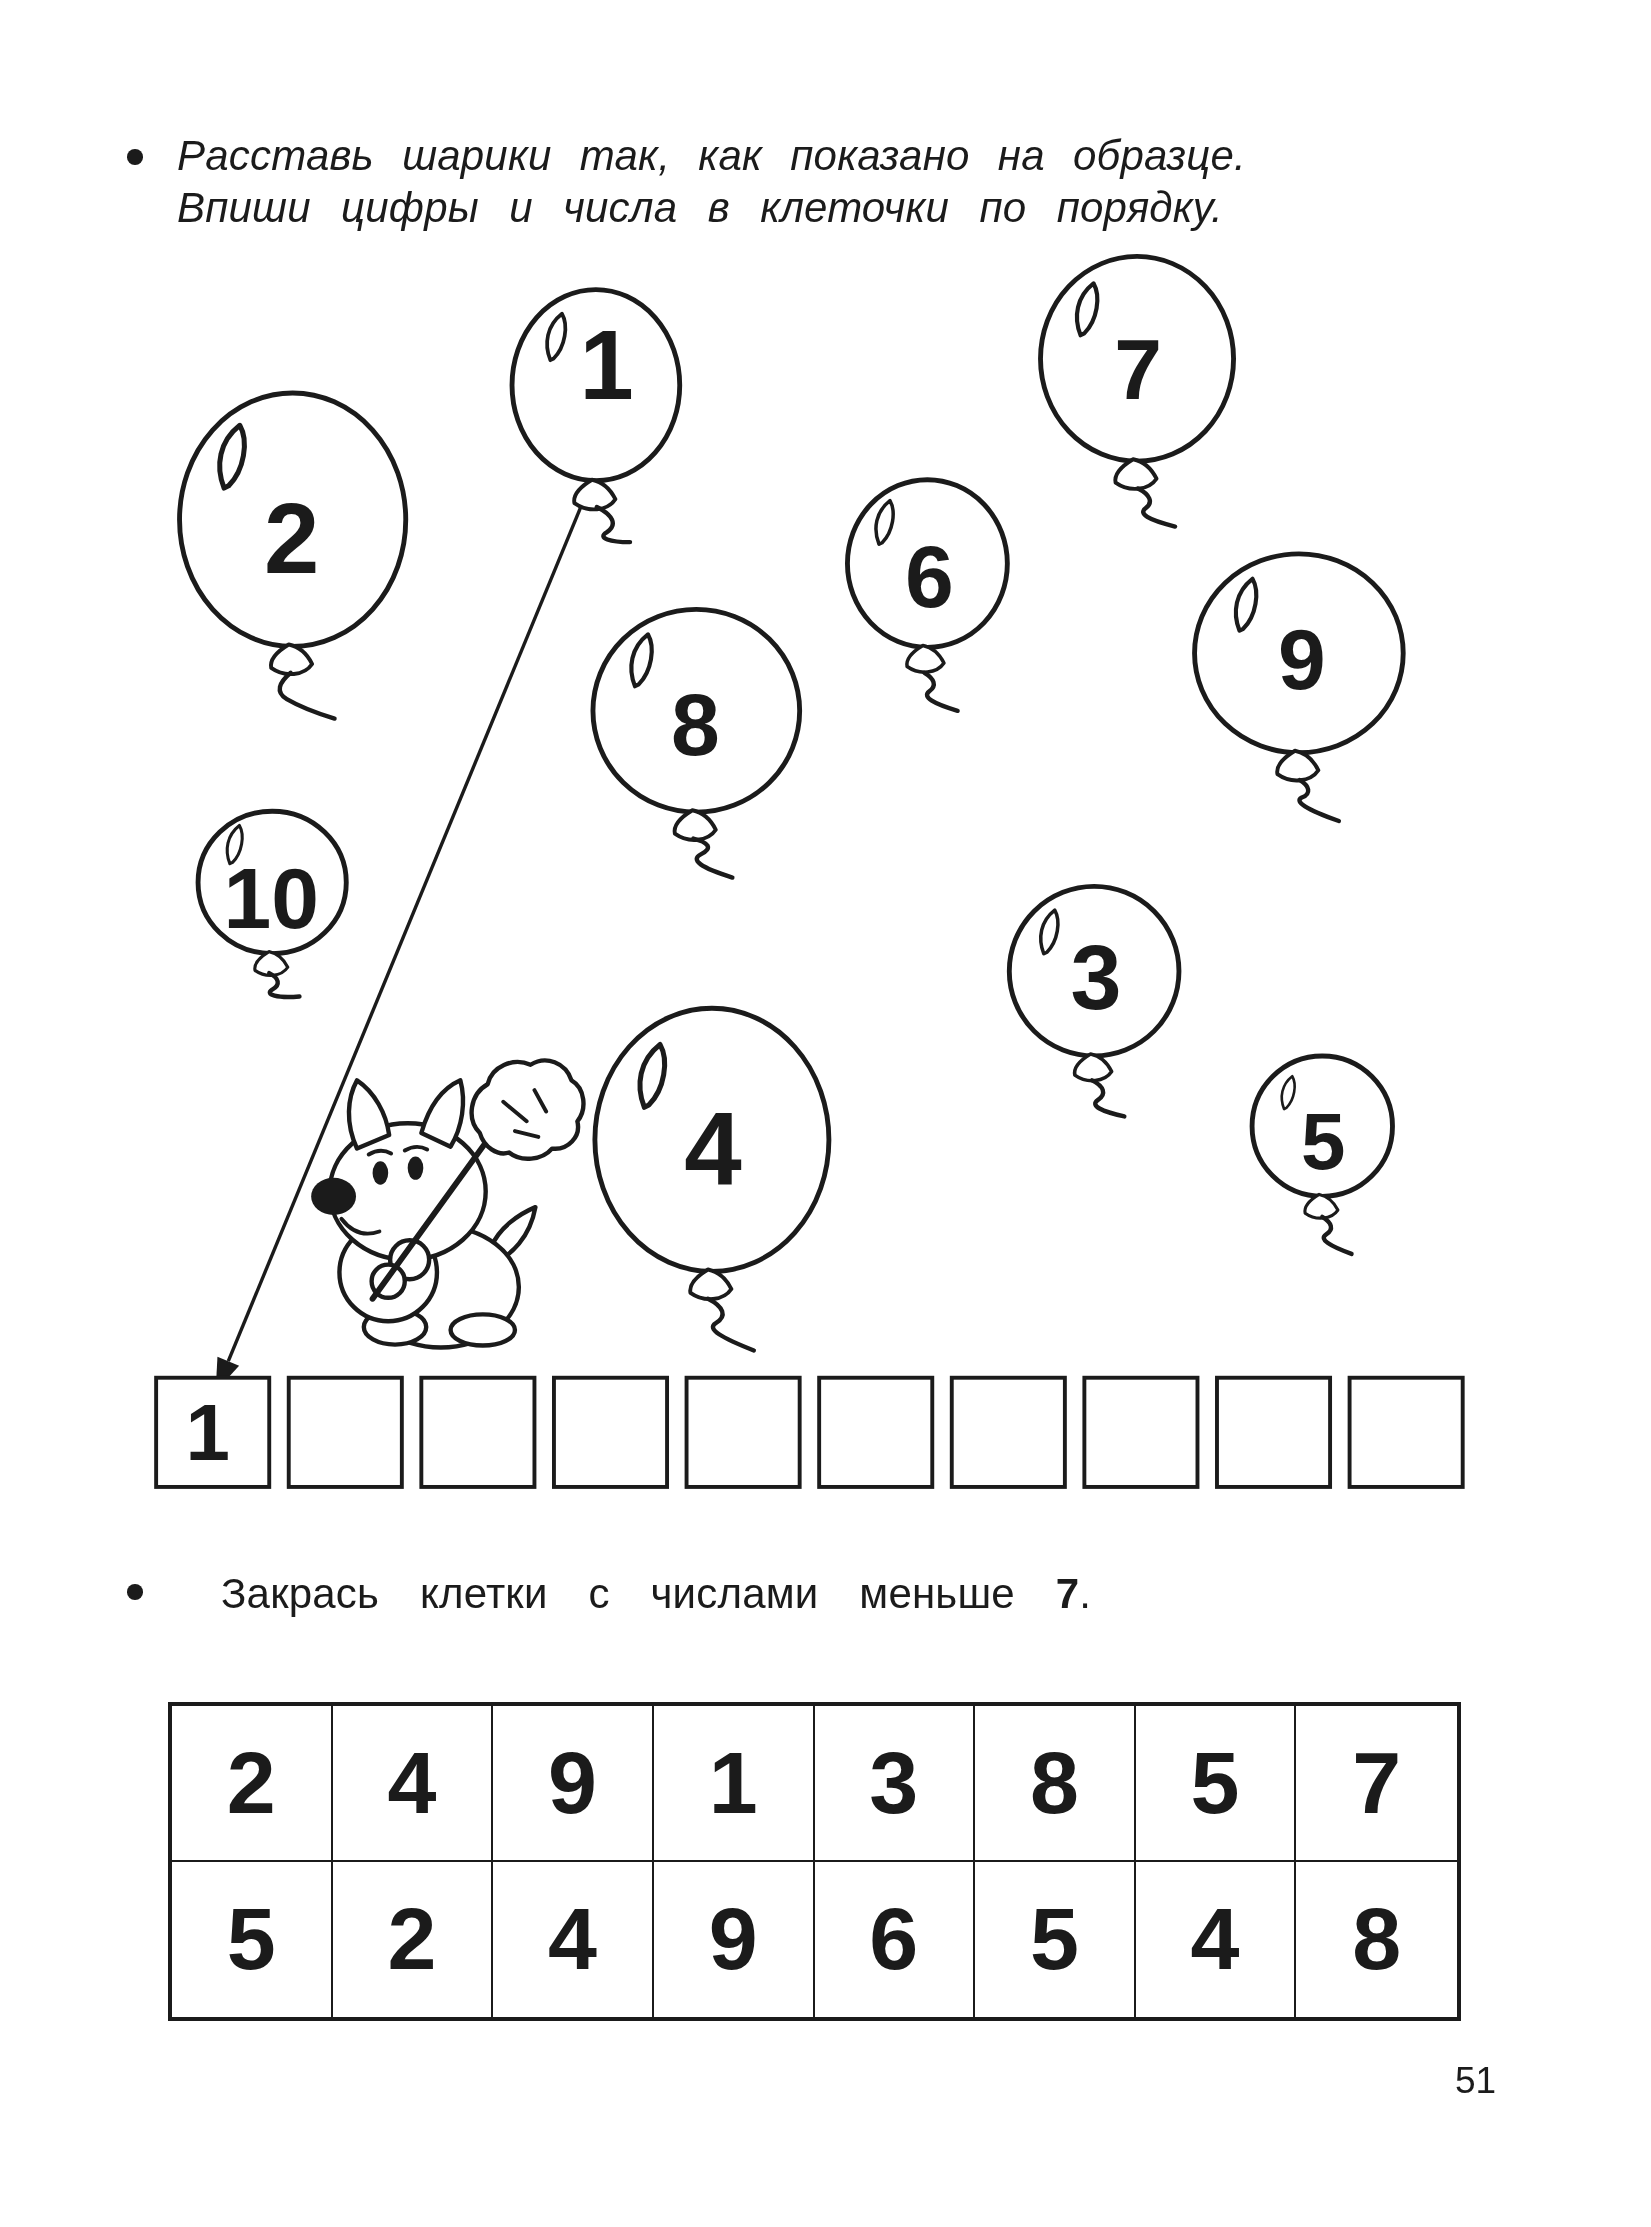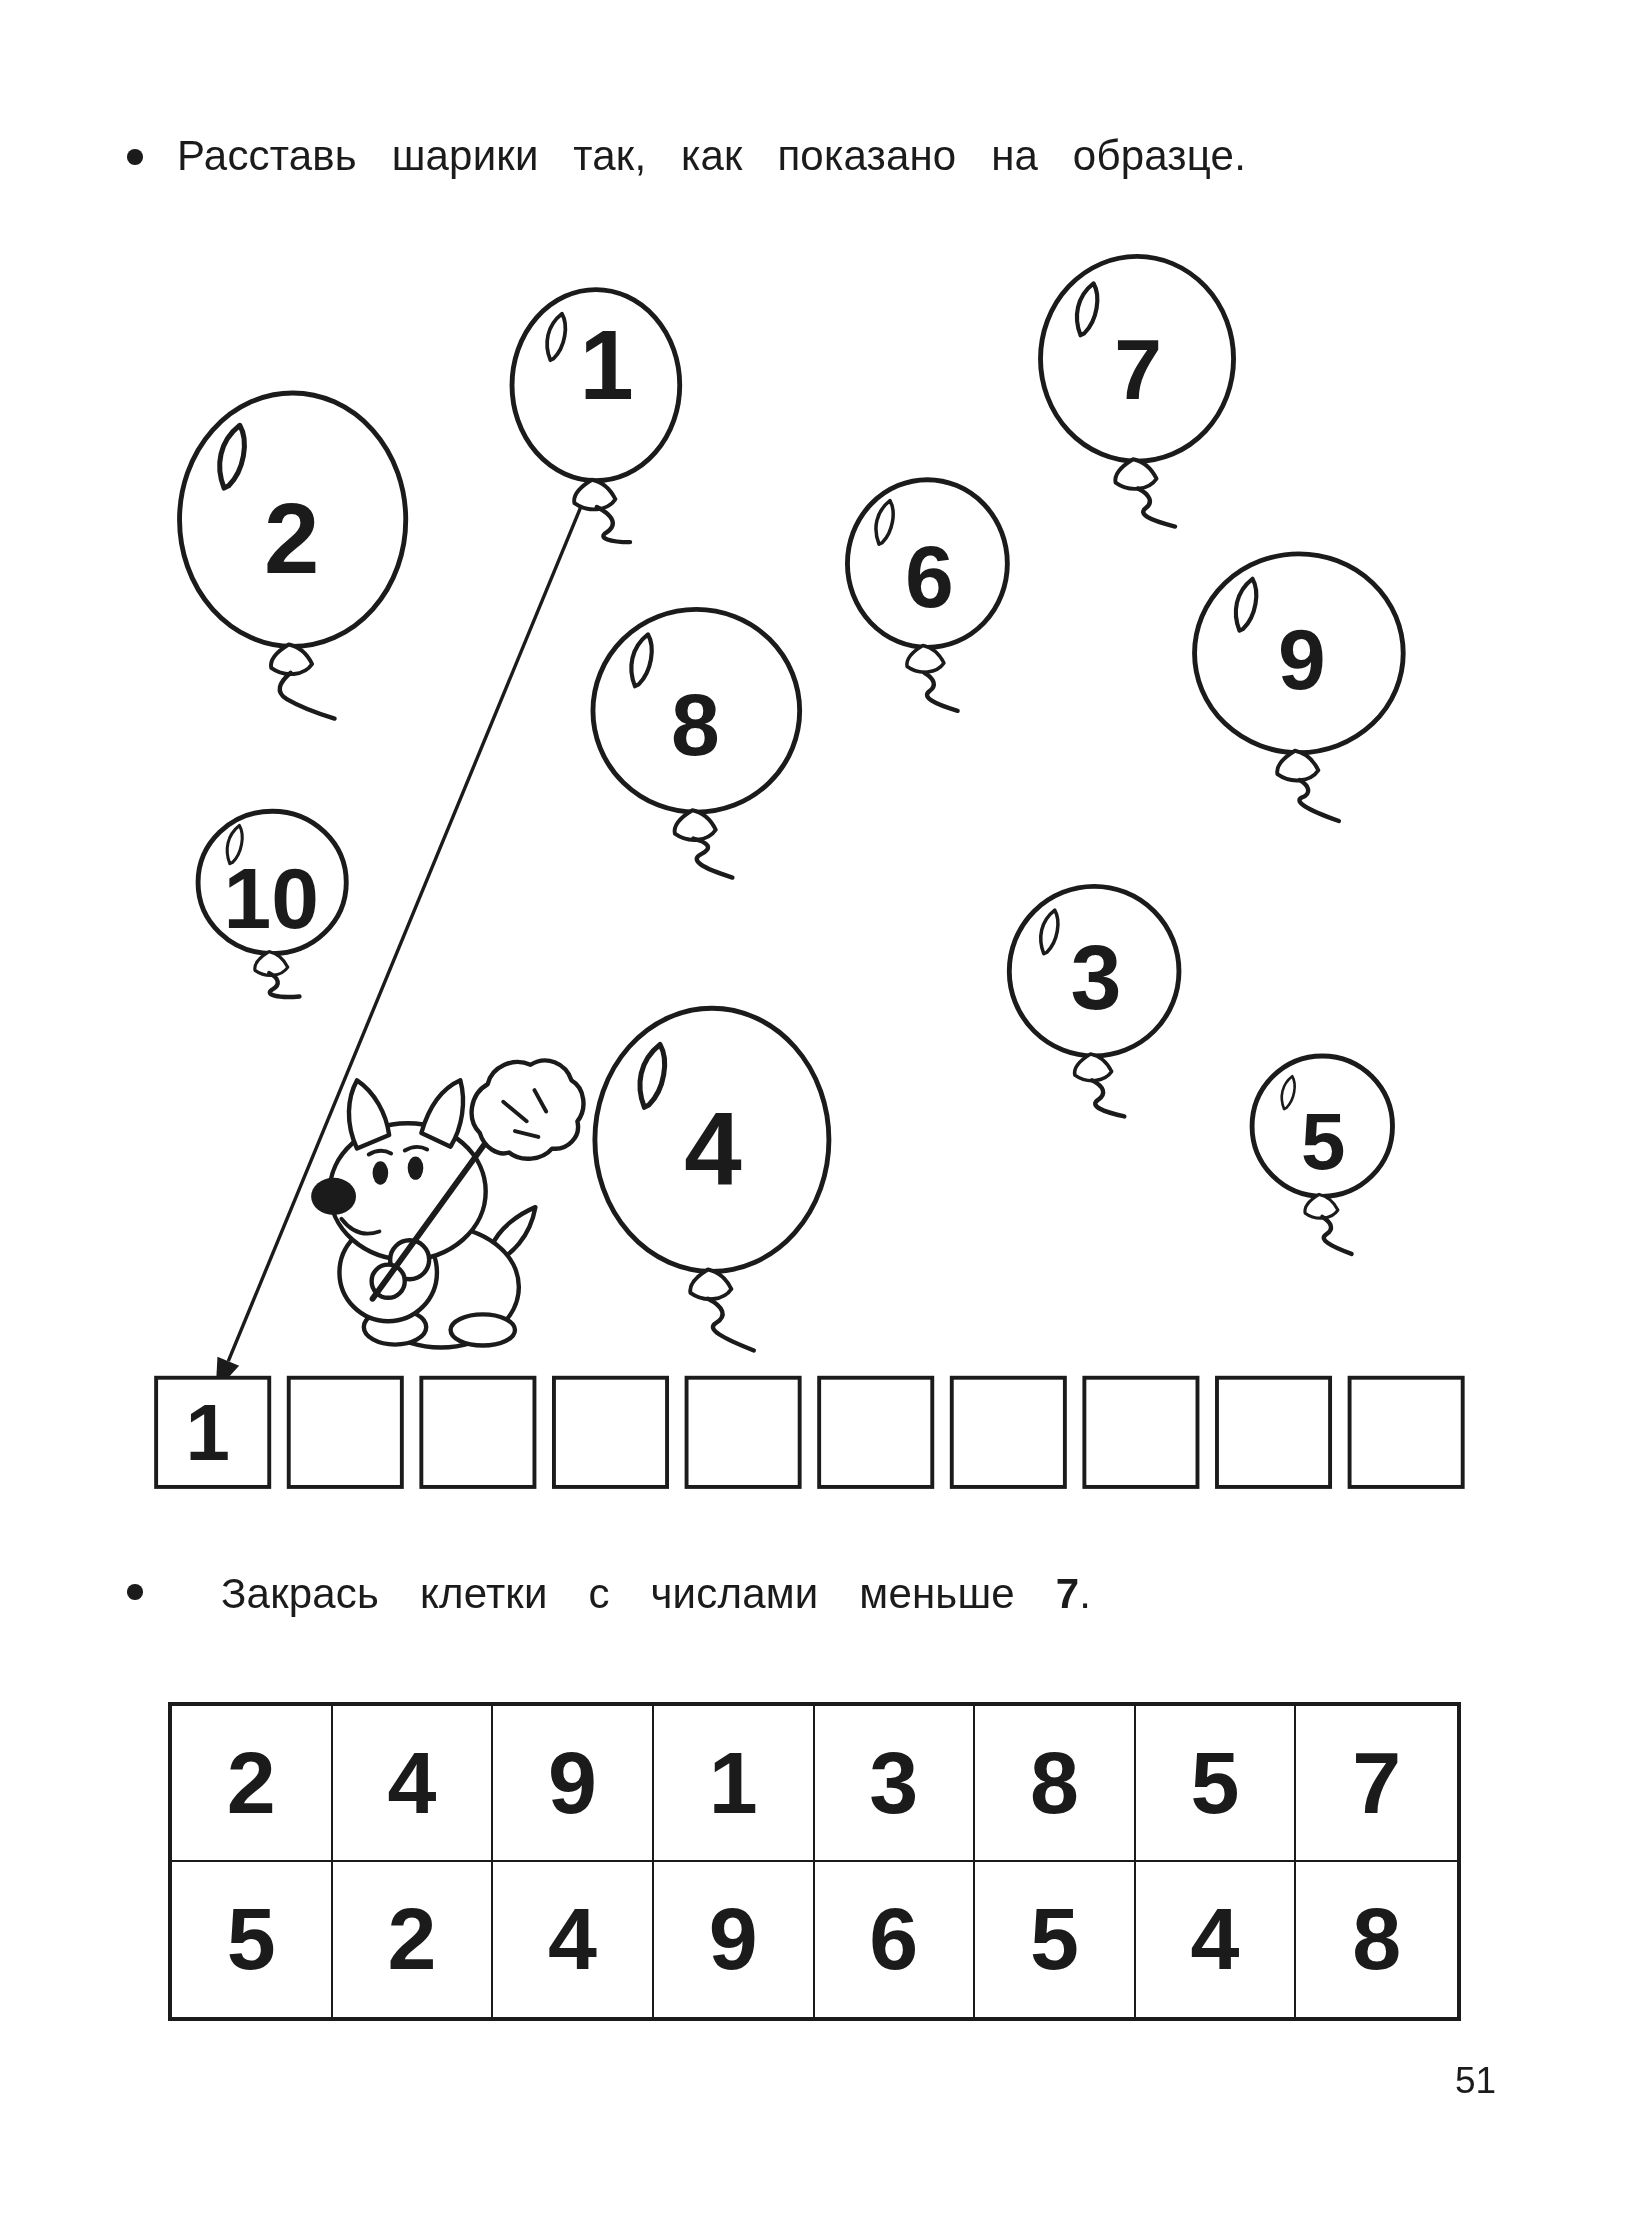--- a/index.html
+++ b/index.html
@@ -25,20 +25,21 @@
   .instr{
     position:absolute;
     font-size:42px;
     line-height:52px;
     letter-spacing:0.2px;
     color:var(--ink);
   }
   .instr .jline{
     text-align:justify;
     text-align-last:justify;
+    font-style:italic;
   }
   .instr2{
     word-spacing:29px;
     white-space:nowrap;
     margin-left:44px;
   }
   .instr2 .bold{font-weight:700;}
   svg.field{position:absolute;left:0;top:0;}
   .balloon{fill:#fff;stroke:var(--ink);stroke-width:5;}
   .hl{fill:#fff;stroke:var(--ink);stroke-width:4.5;stroke-linejoin:round;}
@@ -82,20 +83,21 @@
   }
 </style>
 </head>
 <body>
 
 <div class="page">
 
   <div class="bullet" style="left:127px;top:149px;"></div>
   <div class="instr" style="left:177px;top:130px;width:1069px;">
     <div class="jline">Расставь шарики так, как показано на образце.</div>
+    <div class="jline" style="width:1046px;">Впиши цифры и числа в клеточки по порядку.</div>
   </div>
 
   <svg class="field" width="1651" height="2227" viewBox="0 0 1693 2284">
 
     <line class="exline" x1="598" y1="514" x2="234" y2="1396"></line>
     <polygon class="arrowhead" points="221,1427 222.9,1391.5 245.1,1400.6"></polygon>
 
     <g>
       <ellipse class="balloon" cx="611" cy="395" rx="86" ry="98"></ellipse>
       <path class="hl" transform="translate(566,366) scale(0.85)" d="M -2,4 C -10,-16 -6,-38 12,-52 C 20,-38 16,-12 2,2 Z"></path>

